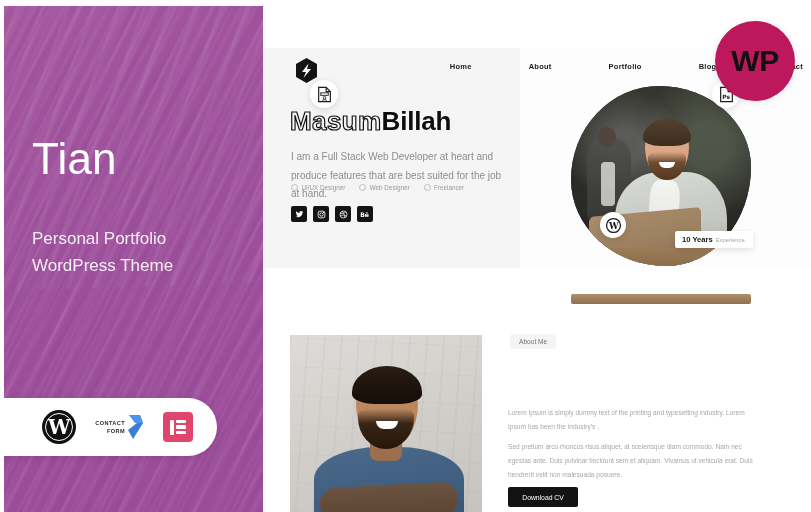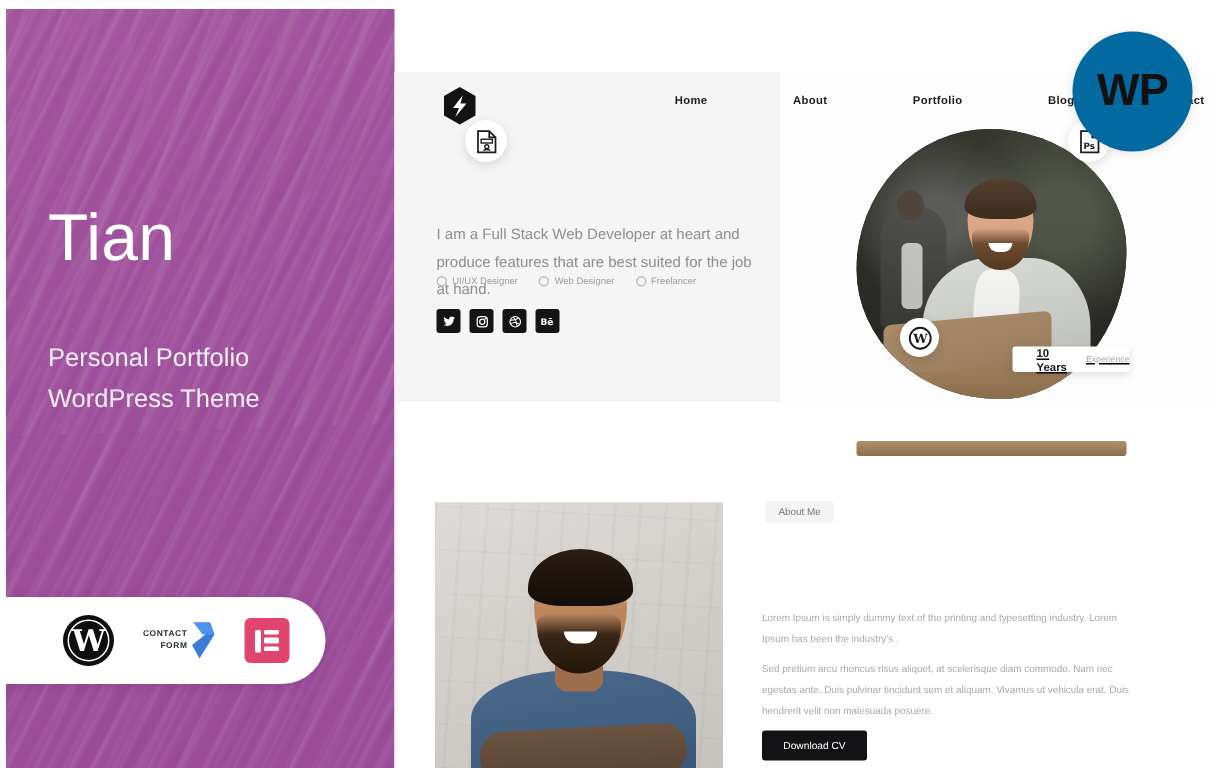--- a/index.html
+++ b/index.html
@@ -126,21 +126,21 @@
     position:absolute;right:8px;top:14px;display:flex;align-items:center;gap:18px;
   }
   .nav-item{
     font-size:7.5px;font-weight:700;color:#1b1b1b;letter-spacing:.25px;
     white-space:nowrap;
     padding-left:39px;
   }
 
   .wp-badge{
     position:absolute;left:715px;top:21px;width:80px;height:80px;border-radius:50%;
-    background:#0369a1;display:flex;align-items:center;justify-content:center;
+    background:#be185d;display:flex;align-items:center;justify-content:center;
     font-size:30px;font-weight:700;color:#111;letter-spacing:-.5px;
     box-shadow:0 1px 7px rgba(0,0,0,.10);z-index:40;
   }
 
   
   .hero-name{
     position:absolute;left:27px;top:60px;
     font-size:26px;font-weight:800;line-height:1;letter-spacing:-.2px;
     white-space:nowrap;
   }
@@ -242,22 +242,22 @@
     position:absolute;background:#fff;border-radius:50%;
     display:flex;align-items:center;justify-content:center;
     box-shadow:0 2px 7px rgba(0,0,0,.13);z-index:20;
   }
   .fb-doc{left:310px;top:80px;width:28px;height:28px;}
   .fb-ps{left:712px;top:80px;width:28px;height:28px;}
   .fb-w{left:600px;top:212px;width:26px;height:26px;}
   .exp-badge{
     position:absolute;left:675px;top:231px;width:78px;height:17px;
     background:#fff;border-radius:2px;display:flex;align-items:center;
-    padding-left:16px;gap:3px;box-sizing:border-box;
-    box-shadow:0 2px 6px rgba(0,0,0,.12);z-index:20;text-decoration:underline;
+    padding-left:7px;gap:3px;box-sizing:border-box;
+    box-shadow:0 2px 6px rgba(0,0,0,.12);z-index:20;
   }
   .exp-num{font-size:7.6px;font-weight:700;color:#16161a;}
   .exp-lbl{font-size:5.8px;color:#a5a5ab;}
 
   
   .about-photo{
     position:absolute;left:290px;top:335px;width:192px;height:177px;
     overflow:hidden;background:#cfcfcc;
   }
   .wall{
@@ -383,20 +383,23 @@
     </div>
 
     <div class="nav">
       <div class="nav-item">Home</div>
       <div class="nav-item">About</div>
       <div class="nav-item">Portfolio</div>
       <div class="nav-item">Blog</div>
       <div class="nav-item">Contact</div>
     </div>
 
+    <div class="hero-name">
+      <span class="outline">Masum</span><span class="solid">Billah</span>
+    </div>
 
     <div class="hero-tag">I am a Full Stack Web Developer at heart and produce features that are best suited for the job at hand.</div>
 
     <div class="hero-chips">
       <div class="chip">
         <span class="dot"></span>
         <span>UI/UX Designer</span>
       </div>
       <div class="chip">
         <span class="dot"></span>

